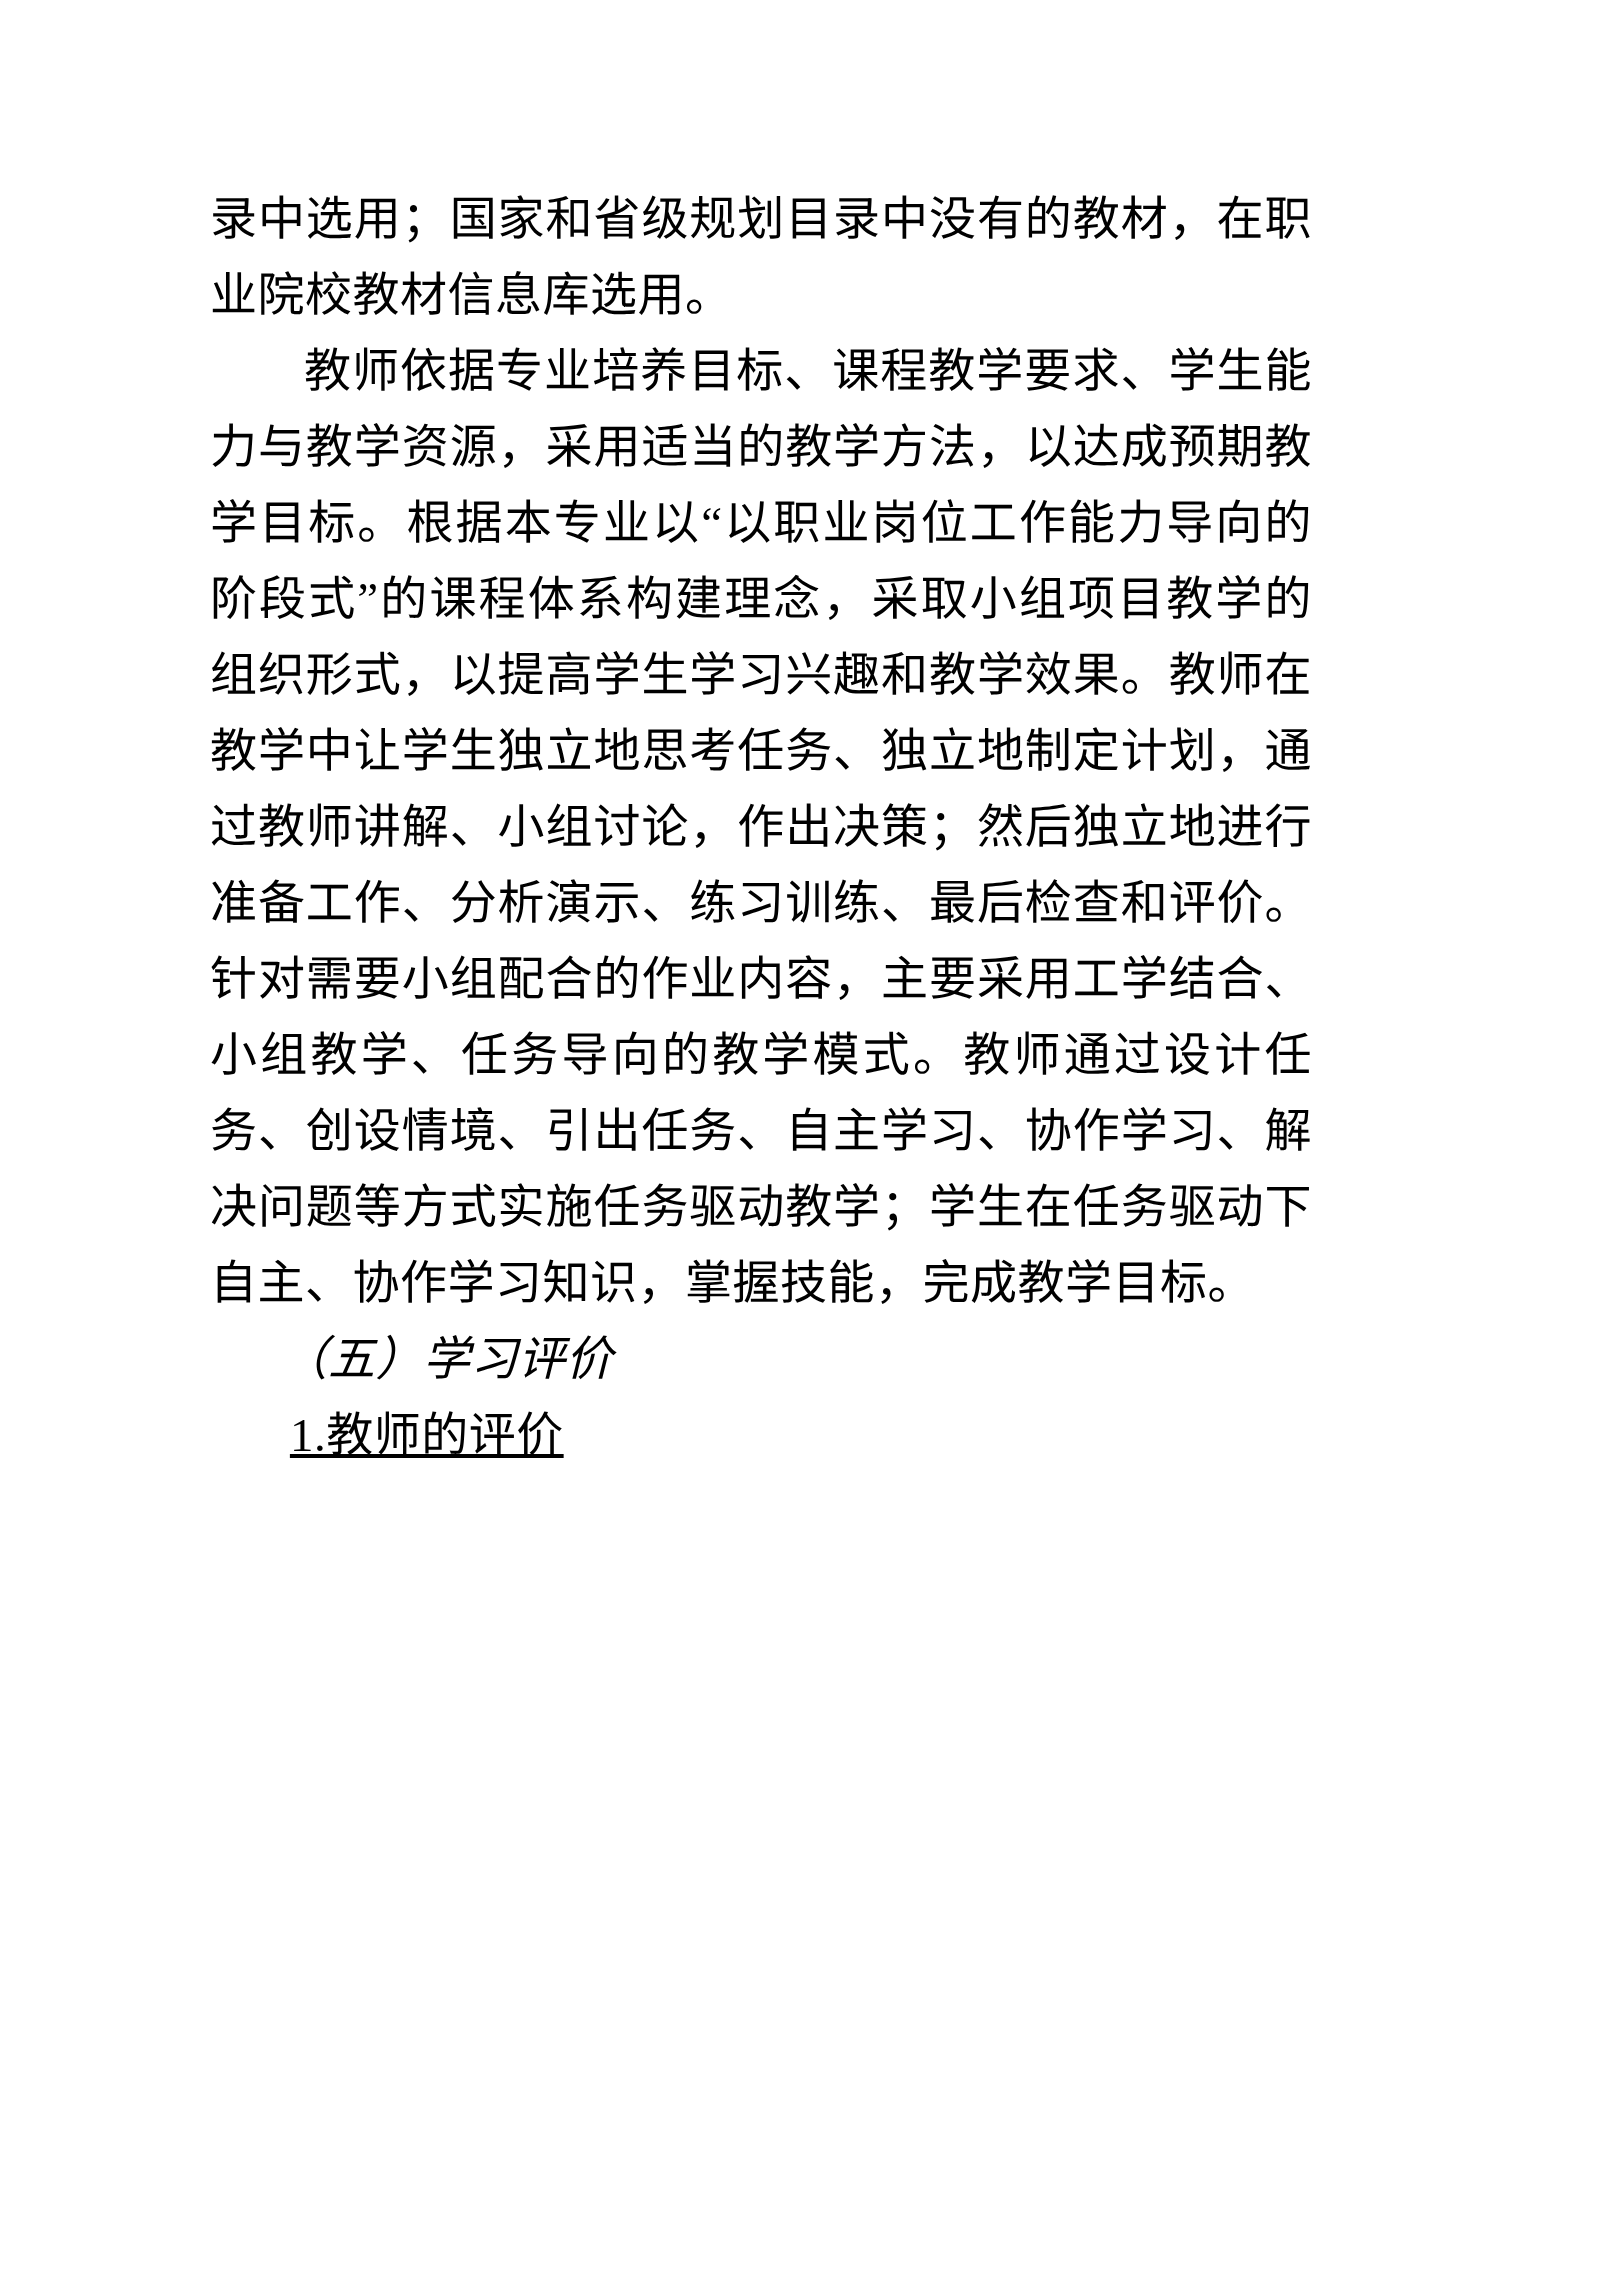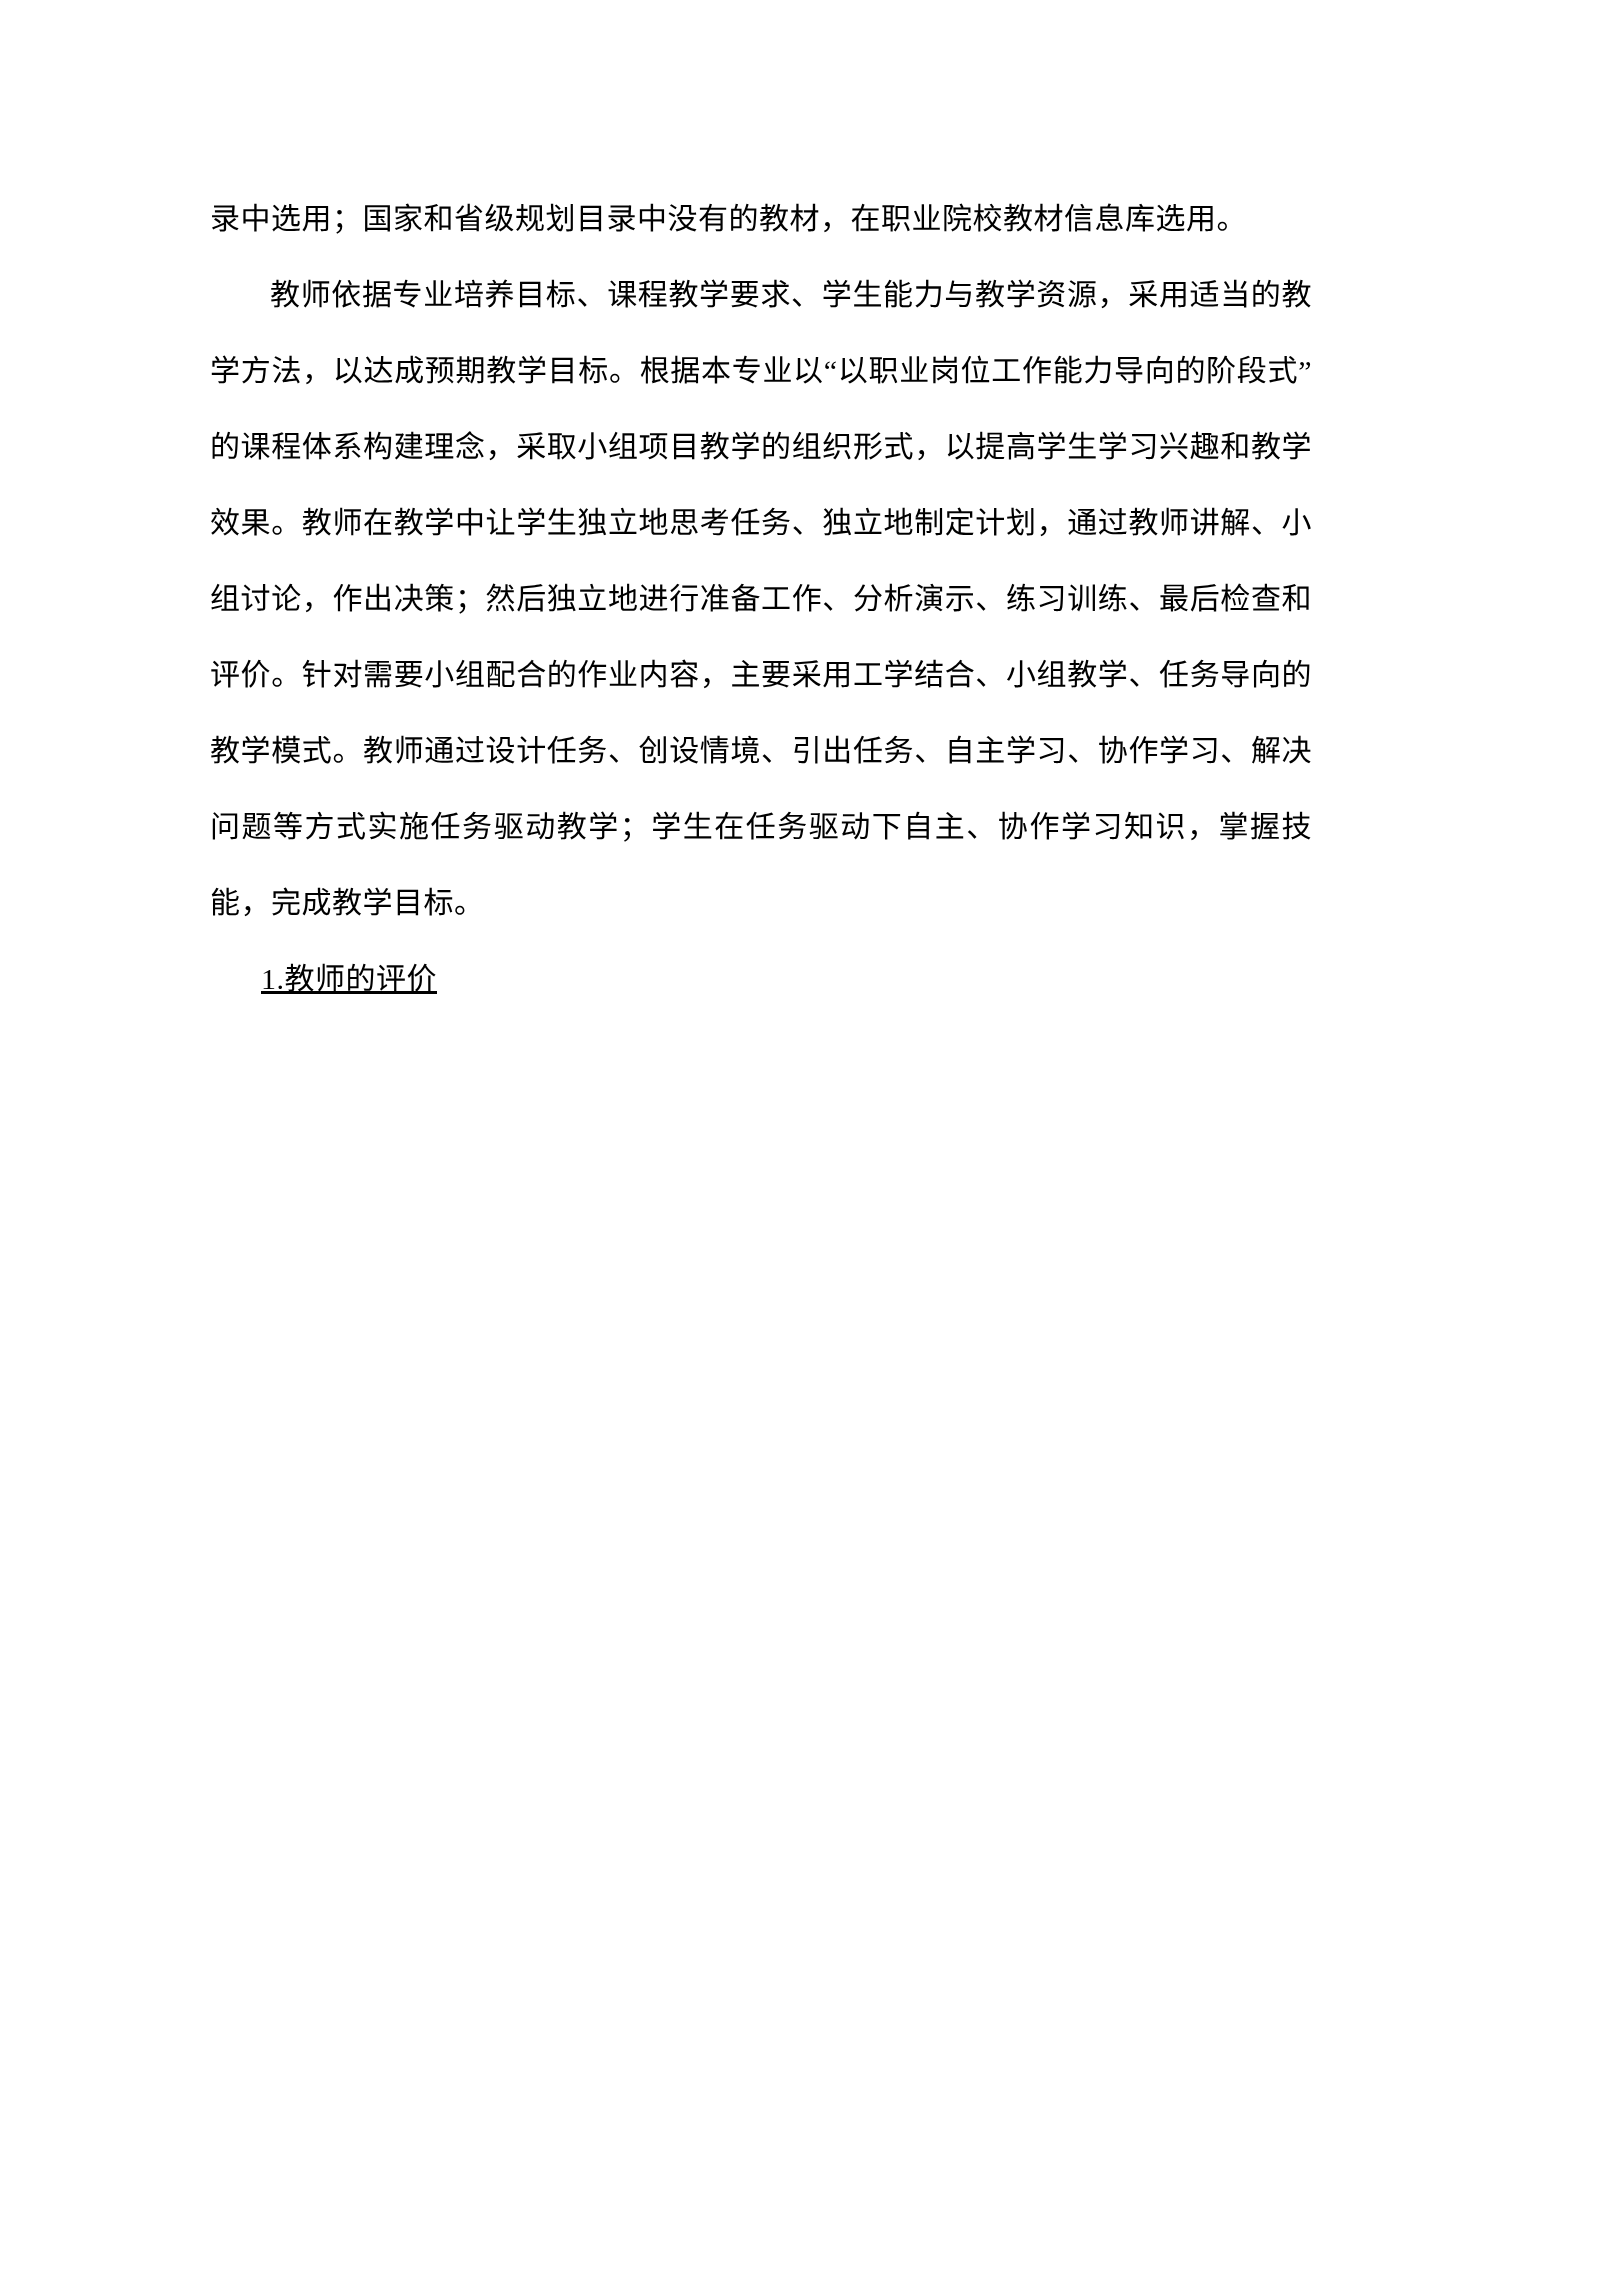--- a/index.html
+++ b/index.html
@@ -15,21 +15,21 @@
     background: #ffffff;
     overflow: hidden;
     font-family: "Liberation Serif", "DejaVu Serif", serif;
   }
   .content {
     position: absolute;
     left: 210px;
     top: 181px;
     width: 1102px;
     color: #000000;
-    font-size: 30px;
+    font-size: 47px;
     line-height: 76px;
     text-align: justify;
     text-justify: inter-ideograph;
     letter-spacing: 0.5px;
   }
   .content p {
     margin: 0;
     padding: 0;
   }
   .body-para {
@@ -47,16 +47,17 @@
     text-decoration: underline;
   }
 </style>
 </head>
 <body>
 
 <div class="page">
   <div class="content">
     <p class="body-para no-indent">录中选用；国家和省级规划目录中没有的教材，在职业院校教材信息库选用。</p>
     <p class="body-para">教师依据专业培养目标、课程教学要求、学生能力与教学资源，采用适当的教学方法，以达成预期教学目标。根据本专业以“以职业岗位工作能力导向的阶段式”的课程体系构建理念，采取小组项目教学的组织形式，以提高学生学习兴趣和教学效果。教师在教学中让学生独立地思考任务、独立地制定计划，通过教师讲解、小组讨论，作出决策；然后独立地进行准备工作、分析演示、练习训练、最后检查和评价。针对需要小组配合的作业内容，主要采用工学结合、小组教学、任务导向的教学模式。教师通过设计任务、创设情境、引出任务、自主学习、协作学习、解决问题等方式实施任务驱动教学；学生在任务驱动下自主、协作学习知识，掌握技能，完成教学目标。</p>
+    <p class="heading">（五）学习评价</p>
     <p class="numbered-item">1.教师的评价</p>
   </div>
 </div>
 
 
 </body></html>

